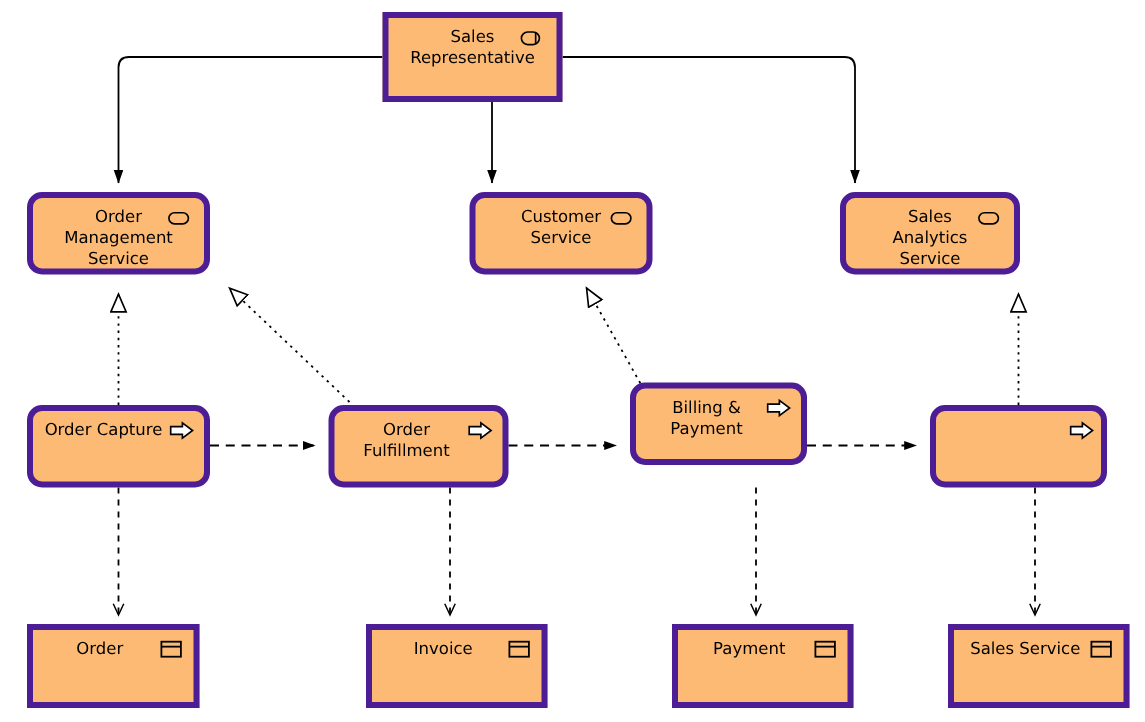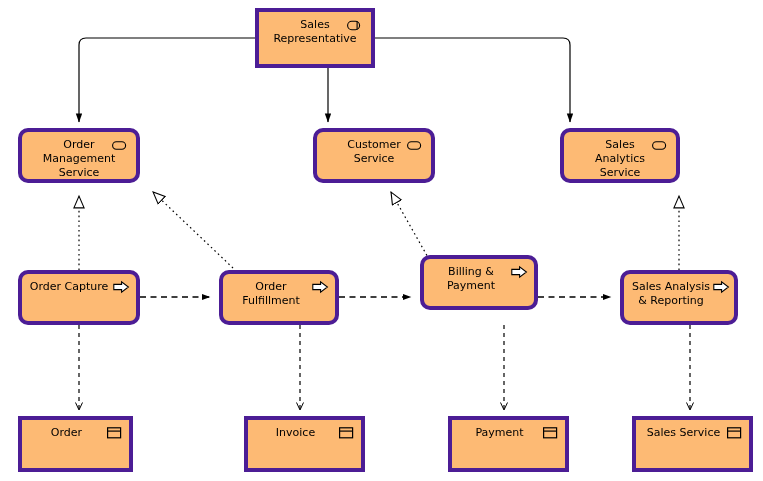--- a/index.html
+++ b/index.html
@@ -185,22 +185,20 @@
   <div class="label" style="left:4px; right:20px;">Billing &amp;
 Payment</div>
   <span class="badge" style="right:6px; top:7px; width:17px; height:12px;">
     <svg class="icon" width="17" height="12" viewBox="0 0 17 12">
       <path d="M0.8,3.4 L8.6,3.4 L8.6,0.9 L15.4,6 L8.6,11.1 L8.6,8.6 L0.8,8.6 z" fill="#ffffff" stroke="#000000" stroke-width="1.1" stroke-linejoin="miter"></path>
     </svg>
   </span>
 </div>
 
 <div class="node rounded" id="node-sales-analysis-reporting" style="left:620px; top:270px; width:118px; height:55px;">
-  <div class="label" style="left:2px; right:18px;">Sales Analysis
-&amp; Reporting</div>
   <span class="badge" style="right:4px; top:7px; width:17px; height:12px;">
     <svg class="icon" width="17" height="12" viewBox="0 0 17 12">
       <path d="M0.8,3.4 L8.6,3.4 L8.6,0.9 L15.4,6 L8.6,11.1 L8.6,8.6 L0.8,8.6 z" fill="#ffffff" stroke="#000000" stroke-width="1.1" stroke-linejoin="miter"></path>
     </svg>
   </span>
 </div>
 
 <div class="node" id="node-order" style="left:18px; top:416px; width:115px; height:56px;">
   <div class="label" style="left:4px; right:22px;">Order</div>
   <span class="badge" style="right:7px; top:7px; width:15px; height:12px;">

